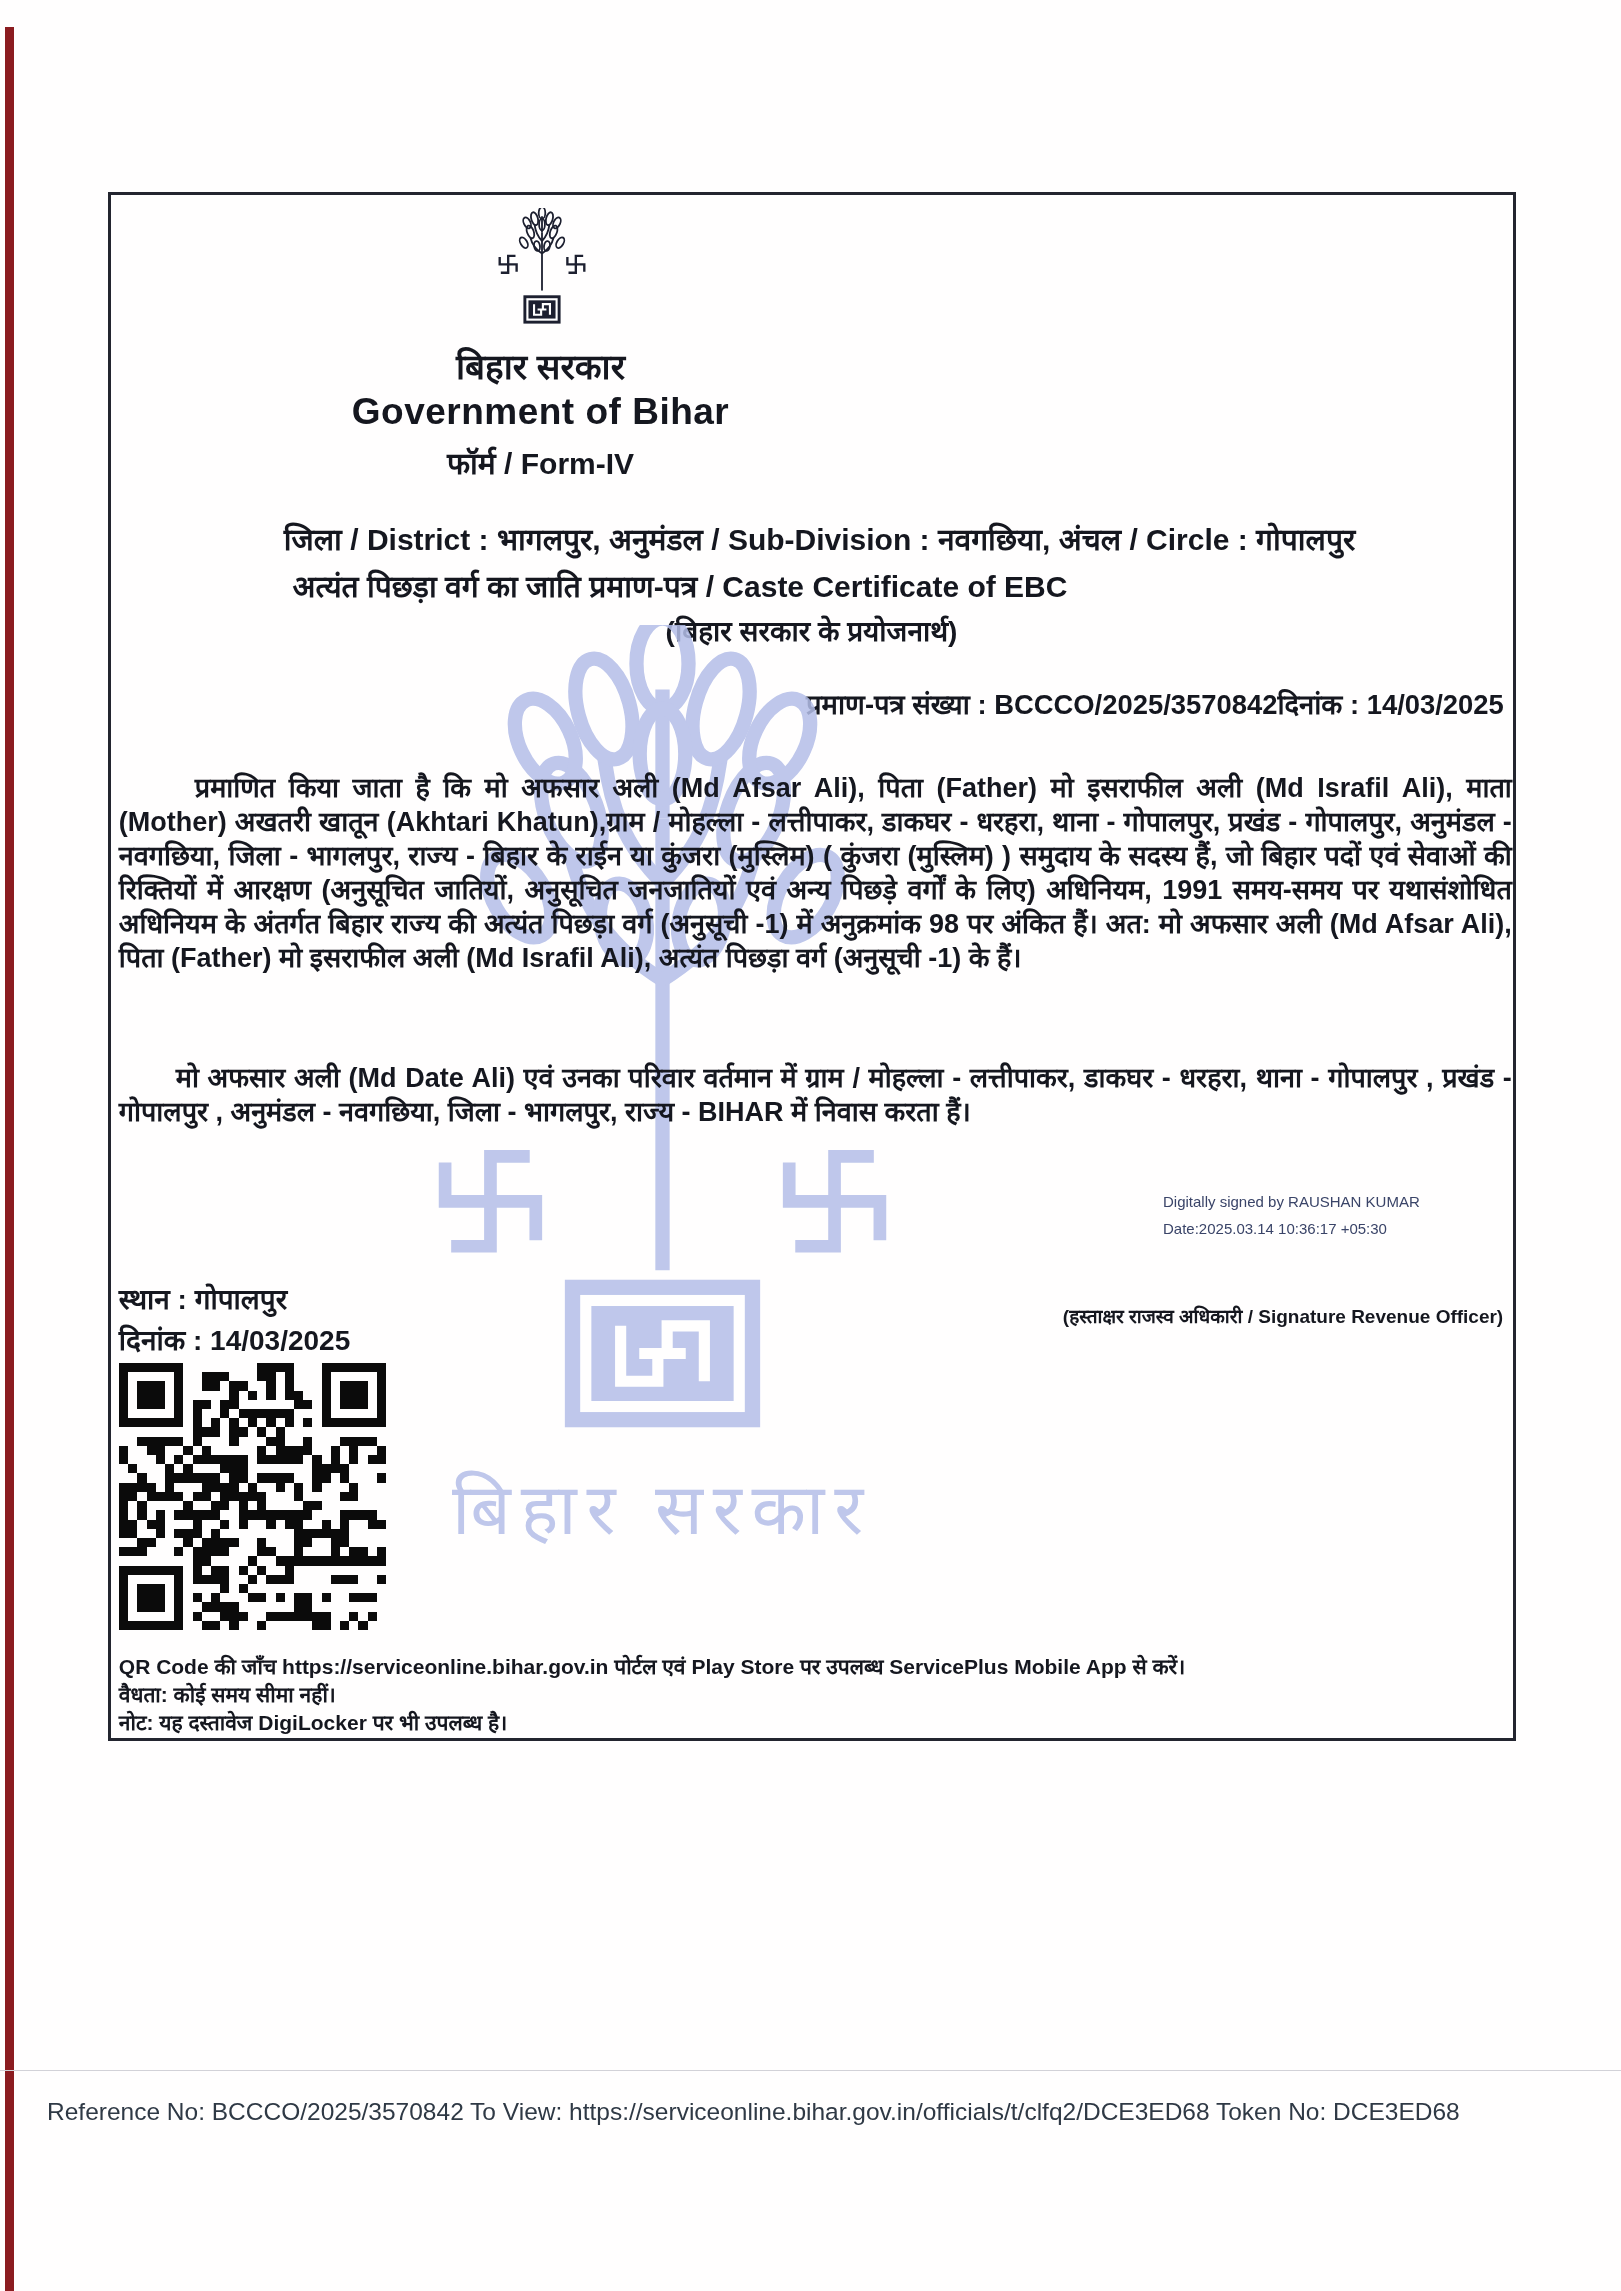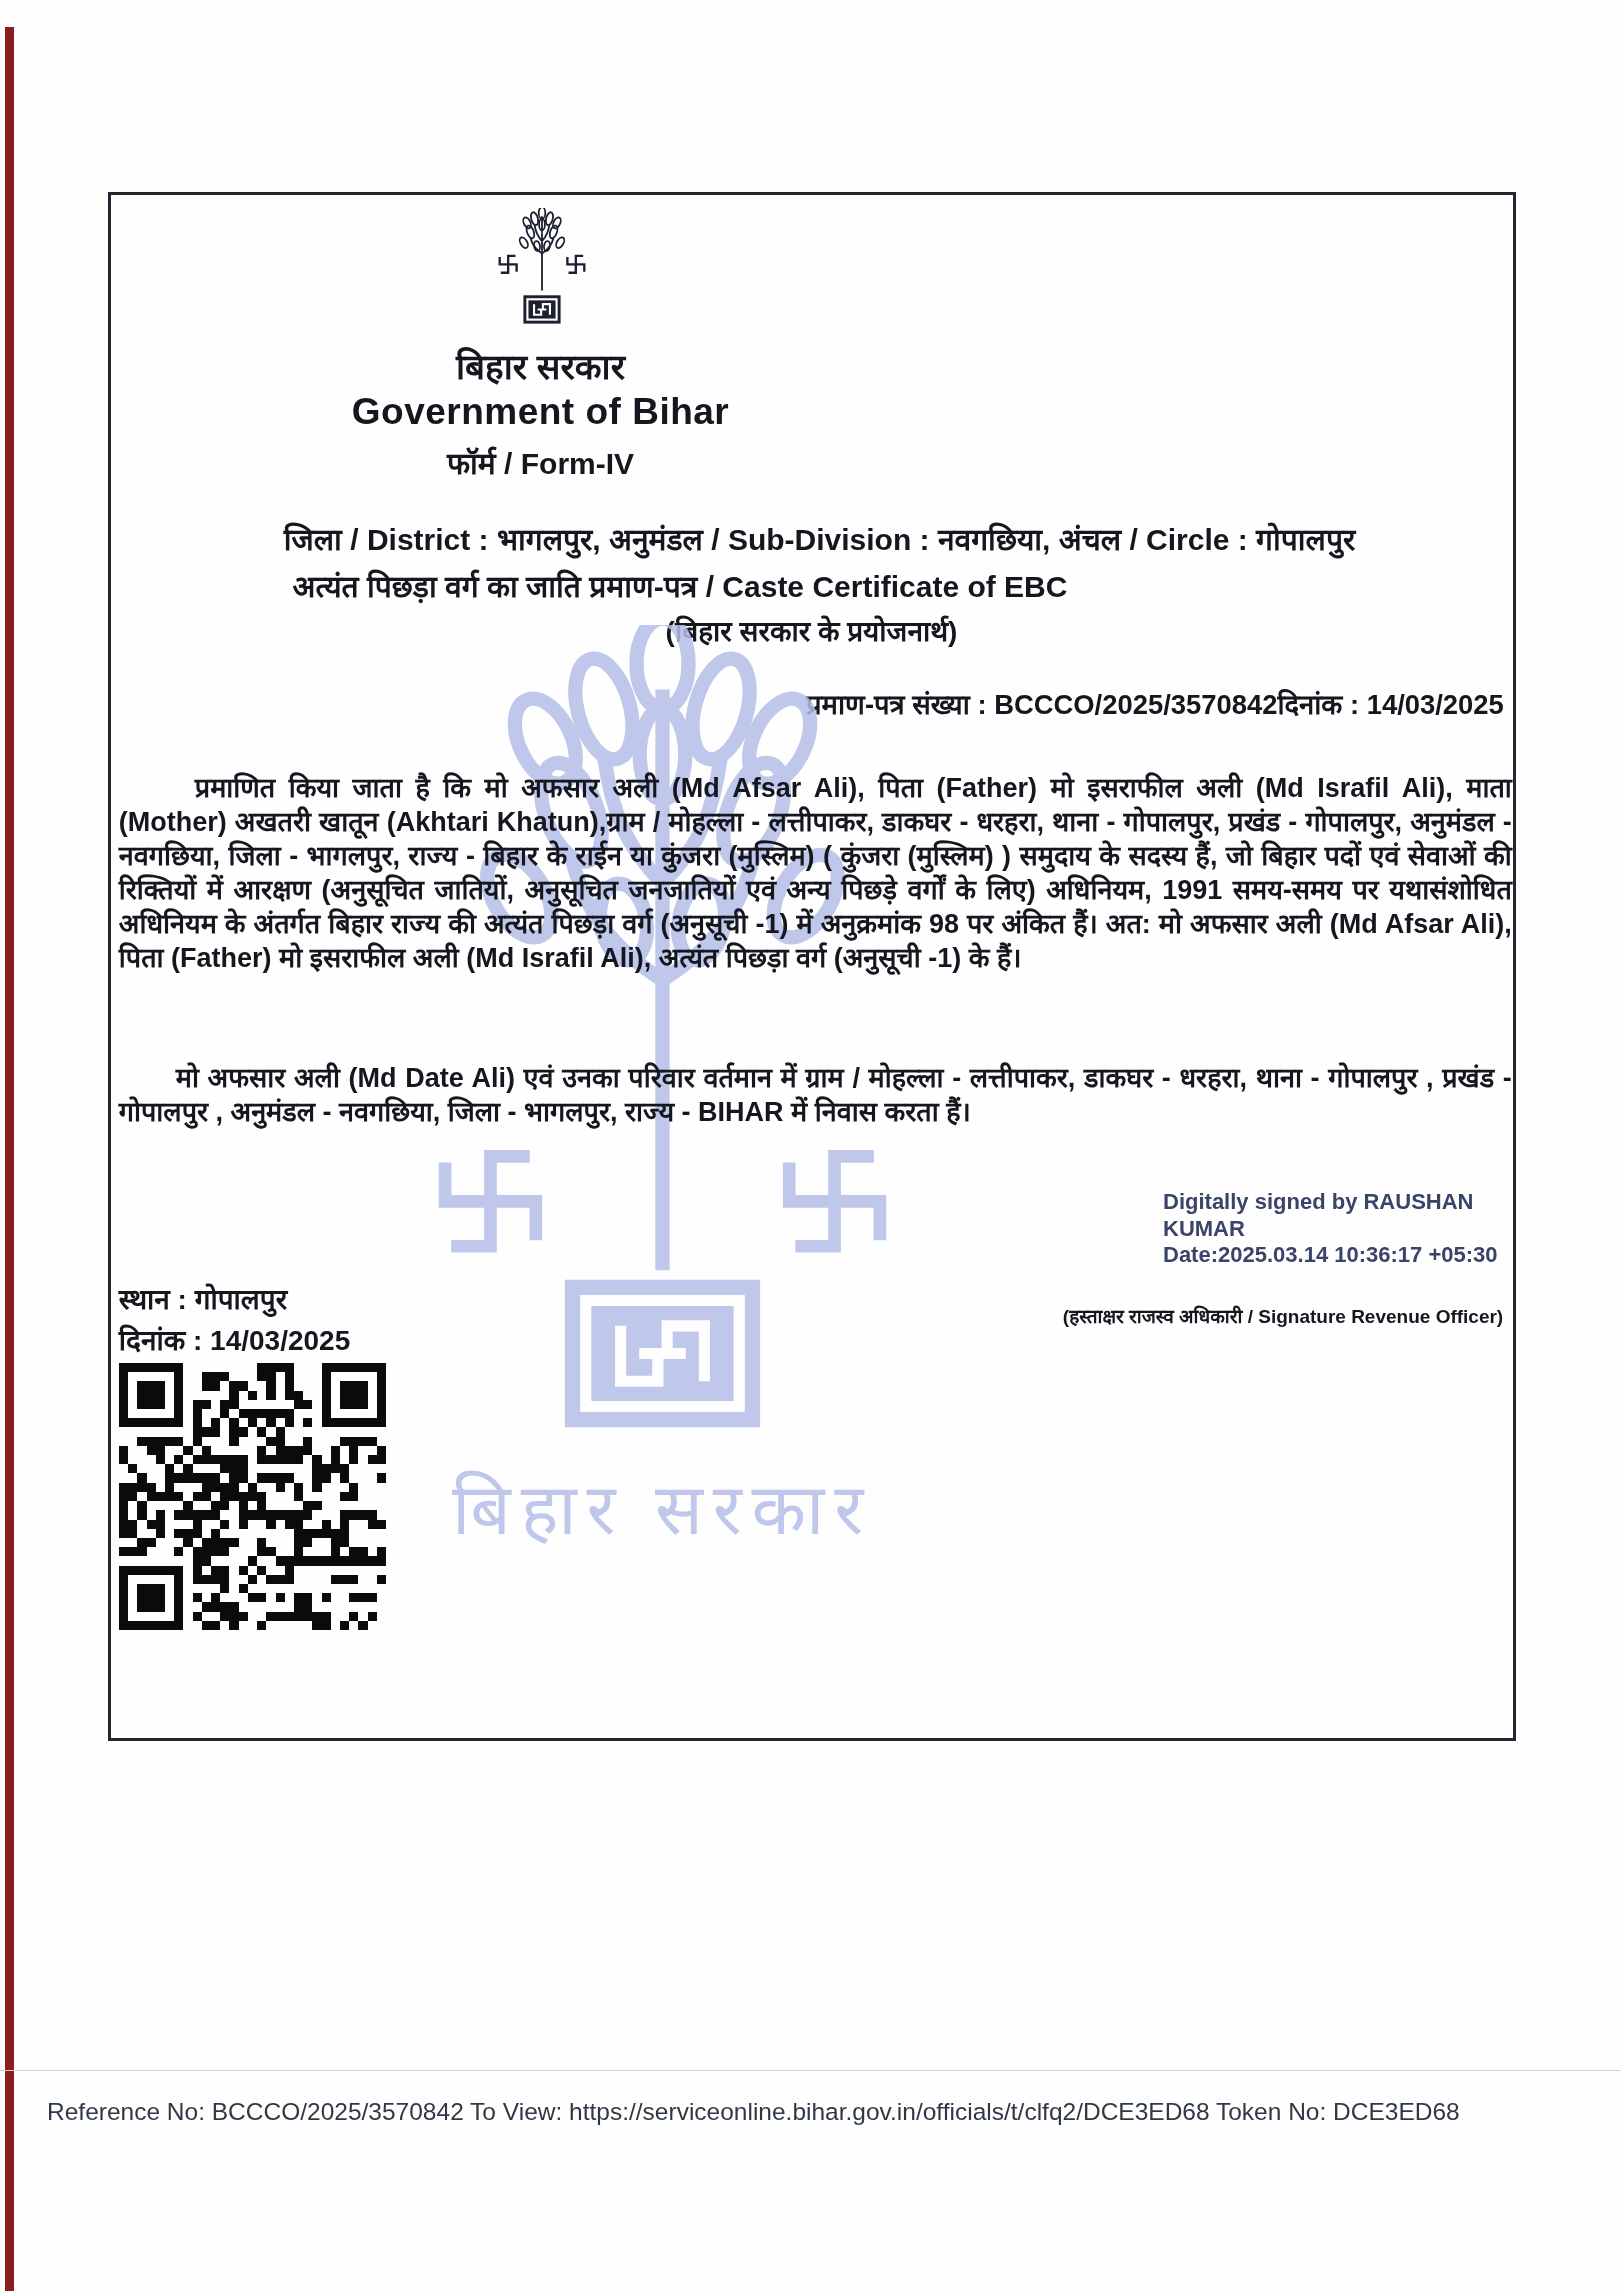--- a/index.html
+++ b/index.html
@@ -21,21 +21,21 @@
   .org-hi{position:absolute;left:0;top:147px;width:859px;font-size:35px;font-weight:700;}
   .org-en{position:absolute;left:0;top:196px;width:859px;font-size:37px;font-weight:700;letter-spacing:0.5px;}
   .form-iv{position:absolute;left:0;top:247px;width:859px;font-size:30px;font-weight:700;}
   .district{position:absolute;left:8px;top:323px;width:1401px;font-size:30px;font-weight:700;}
   .title-ln{position:absolute;left:0;top:370px;width:1138px;font-size:30px;font-weight:700;}
   .purpose{position:absolute;left:0;top:416px;width:1401px;font-size:28px;font-weight:700;}
   .meta-row{position:absolute;left:7.8px;top:490px;width:1385px;font-size:27.4px;font-weight:700;display:flex;justify-content:flex-end;}
   .para{position:absolute;left:7.8px;width:1393px;font-size:27px;font-weight:700;line-height:34px;text-align:justify;z-index:2;}
   .para1{top:576px;text-indent:76px;}
   .para2{top:866px;text-indent:57px;}
-  .digsig{position:absolute;left:1052px;top:994px;width:353px;font-size:22px;line-height:26.5px;font-weight:700;color:var(--signature_ink);z-index:2;}
+  .digsig{position:absolute;left:1052px;top:994px;width:353px;font-size:15px;line-height:26.5px;font-weight:400;color:var(--signature_ink);z-index:2;}
   .place{position:absolute;left:7.8px;top:1084px;font-size:28px;font-weight:700;z-index:2;}
   .pdate{position:absolute;left:7.8px;top:1125px;font-size:28px;font-weight:700;z-index:2;}
   .sigcap{position:absolute;right:9.8px;top:1108px;font-size:19px;font-weight:700;text-align:right;z-index:2;margin-left:7px;}
   .qr{position:absolute;left:7.8px;top:1168px;width:267px;height:267px;z-index:2;}
   .wm{position:absolute;left:319px;top:430px;width:465px;height:1122px;color:var(--watermark);opacity:.85;z-index:1;}
   .wm svg.wm-emblem{position:absolute;left:0;top:0;width:465px;height:853px;}
   .wm-text{position:absolute;left:0;top:833px;width:465px;text-align:center;font-size:71px;letter-spacing:9.8px;font-weight:400;color:var(--watermark);white-space:nowrap;}
   .notes{position:absolute;left:7.8px;top:1458px;width:1385px;font-size:21px;font-weight:700;line-height:28px;z-index:2;}
   .footer-divider{position:absolute;left:0;top:2070px;width:1621px;height:1px;background:#d2d2d8;}
   .footer-ref{position:absolute;left:47px;top:2098px;width:1529px;font-size:24.5px;color:var(--footer_ink);}
@@ -532,20 +532,25 @@
         <rect x="9" y="28" width="1" height="1" fill="#0b0b0b"></rect>
         <rect x="10" y="28" width="1" height="1" fill="#0b0b0b"></rect>
         <rect x="12" y="28" width="1" height="1" fill="#0b0b0b"></rect>
         <rect x="15" y="28" width="1" height="1" fill="#0b0b0b"></rect>
         <rect x="21" y="28" width="1" height="1" fill="#0b0b0b"></rect>
         <rect x="22" y="28" width="1" height="1" fill="#0b0b0b"></rect>
         <rect x="24" y="28" width="1" height="1" fill="#0b0b0b"></rect>
         <rect x="26" y="28" width="1" height="1" fill="#0b0b0b"></rect>
       </svg>
 
+    <div class="notes">
+      <div>QR Code की जाँच https://serviceonline.bihar.gov.in पोर्टल एवं Play Store पर उपलब्ध ServicePlus Mobile App से करें।</div>
+      <div>वैधता: कोई समय सीमा नहीं।</div>
+      <div>नोट: यह दस्तावेज DigiLocker पर भी उपलब्ध है।</div>
+    </div>
 
   </div>
 
   <div class="footer-divider"></div>
   <div class="footer-ref">Reference No: BCCCO/2025/3570842 To View: https://serviceonline.bihar.gov.in/officials/t/clfq2/DCE3ED68 Token No: DCE3ED68</div>
 
 </div>
 
 
 </body></html>

